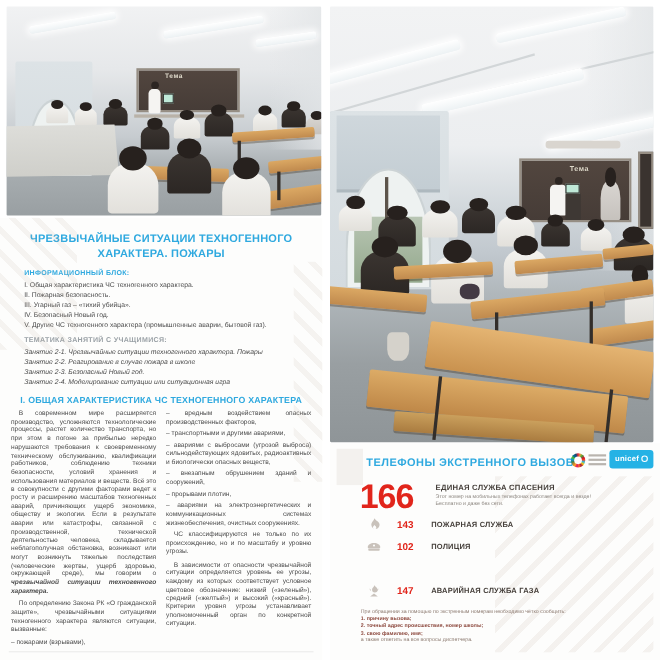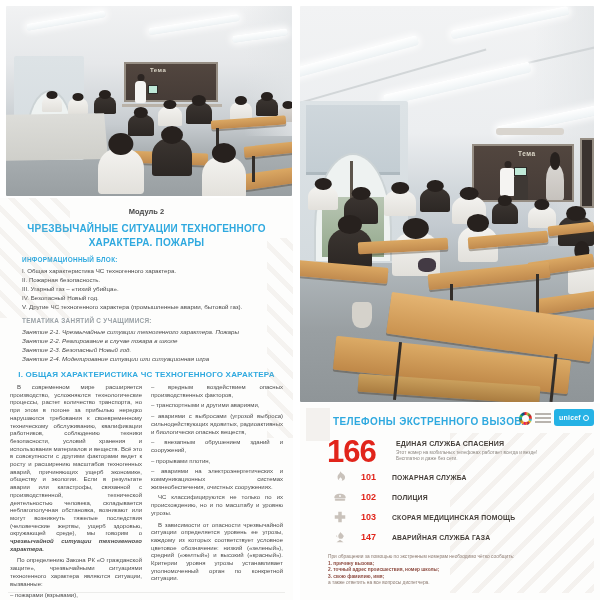--- a/index.html
+++ b/index.html
@@ -177,21 +177,20 @@
     <div class="desk" style="left:88px;top:300px;width:206px;height:42px;transform:rotate(8deg);background:linear-gradient(180deg,#e4b472,#c9924f);"></div>
     <div class="desk" style="left:34px;top:342px;width:236px;height:34px;transform:rotate(6deg);background:linear-gradient(180deg,#dcab66,#bf8848);"></div>
     <div class="desk" style="left:58px;top:374px;width:182px;height:18px;transform:rotate(4deg);background:linear-gradient(180deg,#caa05d,#aa7c40);"></div>
     <div class="leg" style="left:96px;top:336px;height:58px;transform:rotate(6deg);"></div>
     <div class="leg" style="left:252px;top:348px;height:48px;transform:rotate(6deg);"></div>
   </div>
 
   <div id="doc">
     <div class="wm" style="left:0;top:0;width:70px;height:120px;"></div>
     <div class="wm" style="right:0;top:40px;width:26px;height:200px;"></div>
-    <div class="module">Модуль 2</div>
     <div class="doc-title">ЧРЕЗВЫЧАЙНЫЕ СИТУАЦИИ ТЕХНОГЕННОГО ХАРАКТЕРА. ПОЖАРЫ</div>
 
     <div class="blk-head">ИНФОРМАЦИОННЫЙ БЛОК:</div>
     <ul class="blk-list">
       <li>I. Общая характеристика ЧС техногенного характера.</li>
       <li>II. Пожарная безопасность.</li>
       <li>III. Угарный газ – «тихий убийца».</li>
       <li>IV. Безопасный Новый год.</li>
       <li>V. Другие ЧС техногенного характера (промышленные аварии, бытовой газ).</li>
     </ul>
@@ -242,39 +241,32 @@
 
     <div class="n112">166</div>
     <div class="n112-label">ЕДИНАЯ СЛУЖБА СПАСЕНИЯ</div>
     <div class="n112-note">Этот номер на мобильных телефонах работает всегда и везде! Бесплатно и даже без сети.</div>
 
     <div class="svc-row" style="top:67px;">
       <svg class="svc-icon" viewBox="0 0 16 16">
           <path fill="#c9c2bb" d="M8 1c1 2.5-2.8 3.7-2.8 7a4.3 4.3 0 0 0 8.6 0C13.8 5 10 4 8 1z"></path>
           <path fill="#fdfdfc" d="M8 8c.5 1.2-1.2 1.6-1.2 3a1.8 1.8 0 0 0 3.6 0C10.4 9.6 9 9.2 8 8z"></path>
         </svg>
-      <span class="svc-num">101</span>
+      <span class="svc-num">143</span>
       <span class="svc-label">ПОЖАРНАЯ СЛУЖБА</span>
     </div>
     <div class="svc-row" style="top:87px;">
       <svg class="svc-icon" viewBox="0 0 16 16">
           <path fill="#c9c2bb" d="M1.5 8.5C1.5 6 4.4 4.2 8 4.2S14.5 6 14.5 8.5c0 .8-1 1.3-1 1.3H2.5s-1-.5-1-1.3z"></path>
           <rect x="2" y="10.2" width="12" height="2" rx="1" fill="#c9c2bb"></rect>
           <circle cx="8" cy="6.8" r="1.1" fill="#fdfdfc"></circle>
         </svg>
       <span class="svc-num">102</span>
       <span class="svc-label">ПОЛИЦИЯ</span>
     </div>
-    <div class="svc-row" style="top:107px;">
-      <svg class="svc-icon" viewBox="0 0 16 16">
-          <path fill="#c9c2bb" d="M6 2h4v4h4v4h-4v4H6v-4H2V6h4z"></path>
-        </svg>
-      <span class="svc-num">103</span>
-      <span class="svc-label">СКОРАЯ МЕДИЦИНСКАЯ ПОМОЩЬ</span>
-    </div>
     <div class="svc-row" style="top:127px;">
       <svg class="svc-icon" viewBox="0 0 16 16">
           <path fill="#c9c2bb" d="M8 2c.7 1.8-2 2.6-2 5a2.9 2.9 0 0 0 5.8 0C11.8 4.8 9.4 4 8 2z"></path>
           <path fill="#c9c2bb" d="M3.5 6.5l1.4 1.2M12.5 6.5l-1.4 1.2" stroke="#c9c2bb" stroke-width="1"></path>
           <path fill="#c9c2bb" d="M4 14l4-3 4 3z"></path>
         </svg>
       <span class="svc-num">147</span>
       <span class="svc-label">АВАРИЙНАЯ СЛУЖБА ГАЗА</span>
     </div>
 

